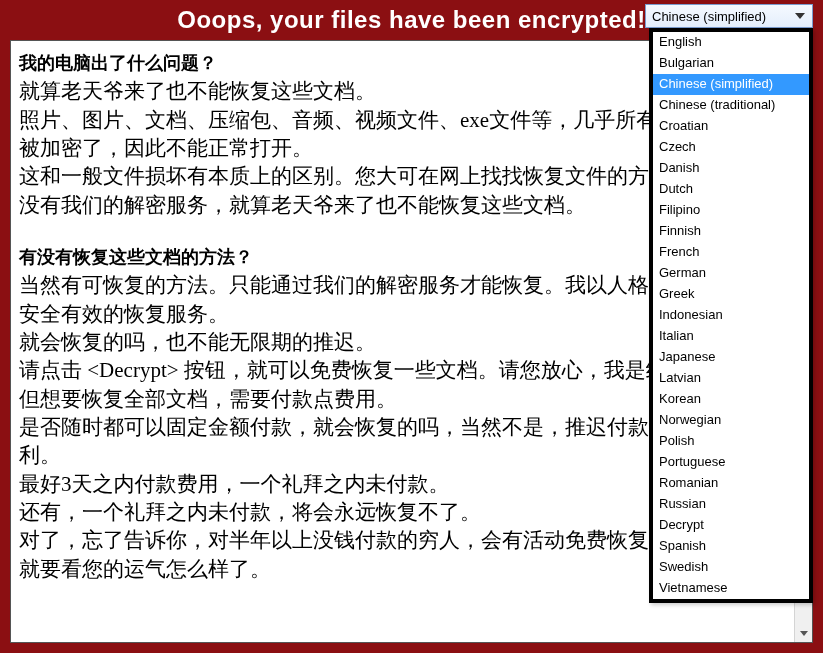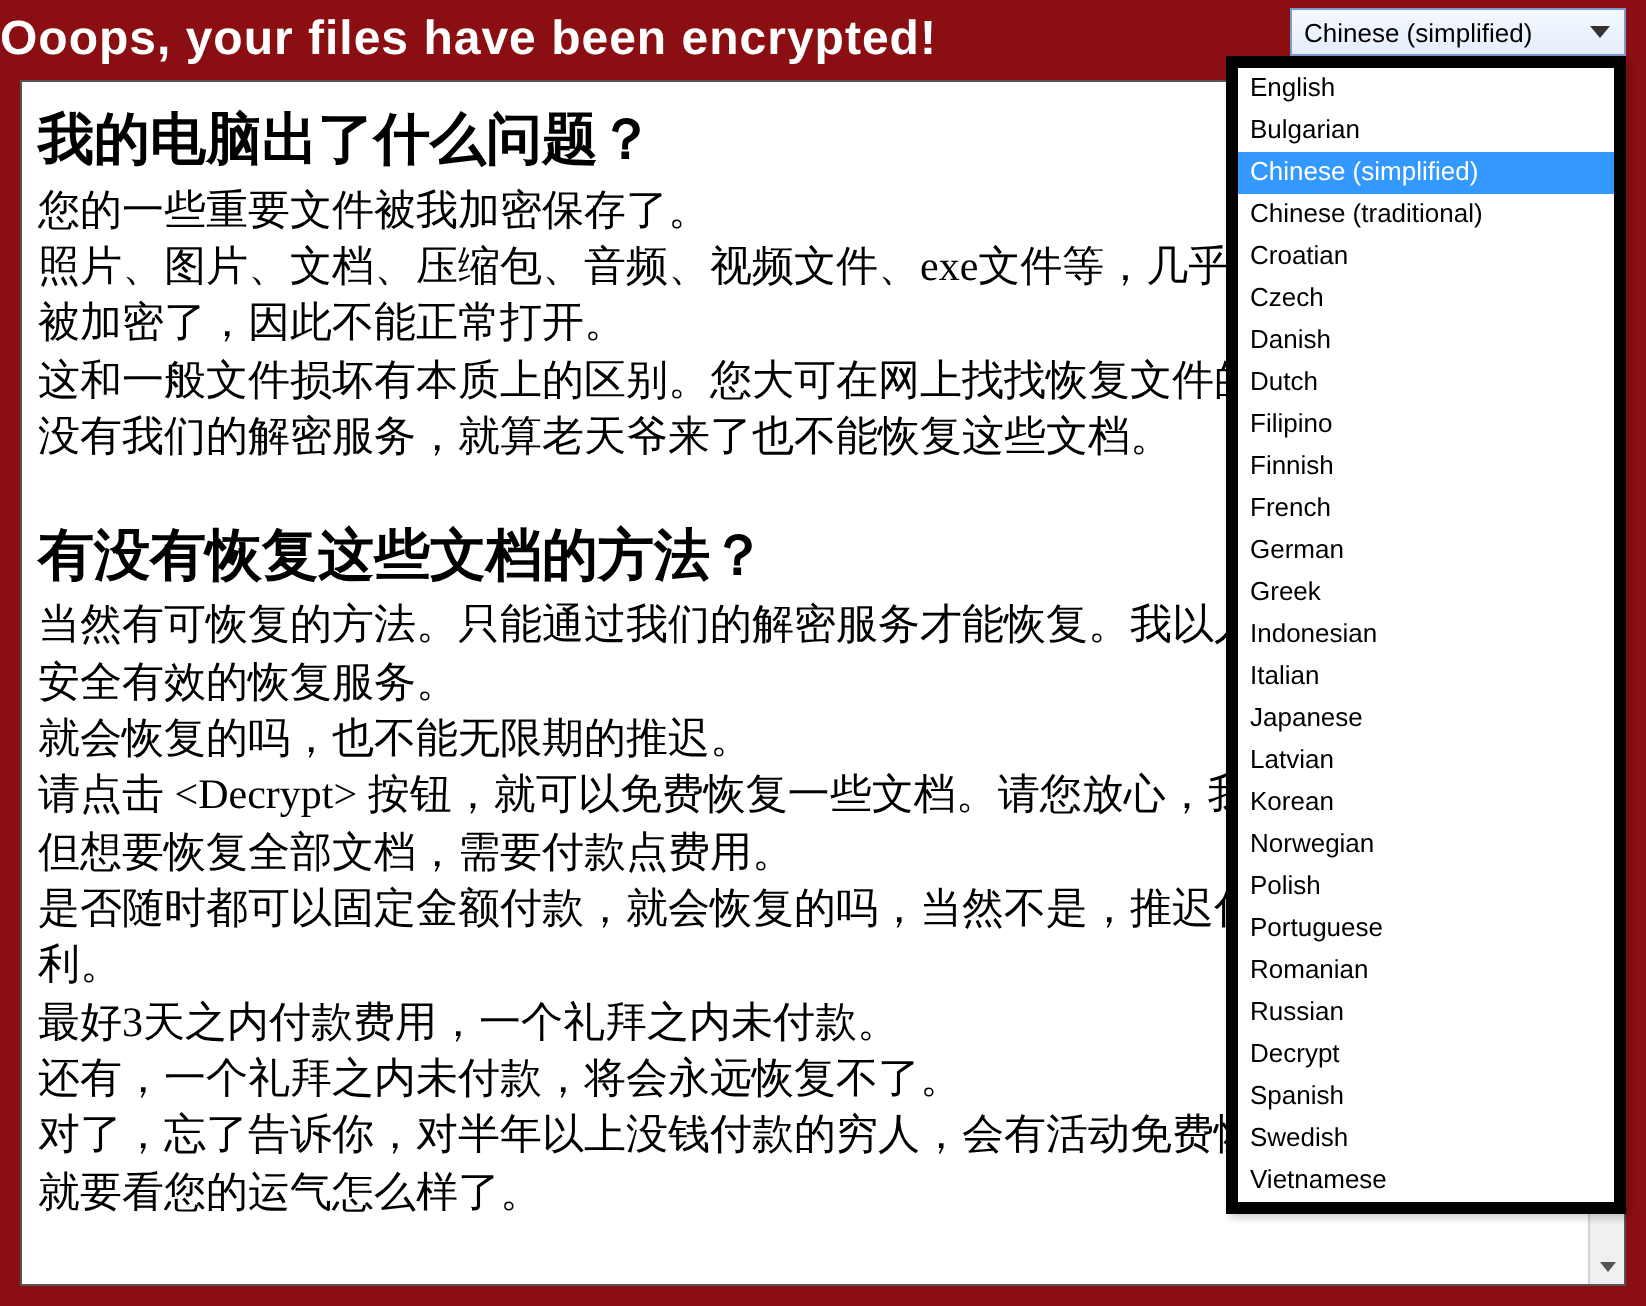--- a/index.html
+++ b/index.html
@@ -6,20 +6,21 @@
   html, body { width: 823px; height: 653px; overflow: hidden; }
   body {
     background: #8b0f12;
     font-family: "Microsoft YaHei", "SimSun", Arial, sans-serif;
     position: relative;
   }
   .header {
     height: 40px;
     display: flex;
     align-items: center;
+    justify-content: center;
     position: relative;
   }
   .title {
     color: #ffffff;
     font-size: 24px;
     font-weight: bold;
     letter-spacing: 0.5px;
     font-family: Arial, sans-serif;
   }
   .content-wrap {
@@ -35,21 +36,21 @@
   .content {
     padding: 4px 8px 4px 8px;
     font-size: 21px;
     line-height: 1.35;
     color: #000;
     font-family: "SimSun", "宋体", serif;
     height: 100%;
     overflow: hidden;
   }
   .content h2 {
-    font-size: 28px;
+    font-size: 18px;
     font-weight: bold;
     margin-top: 6px;
     margin-bottom: 2px;
     font-family: "SimHei","Microsoft YaHei",sans-serif;
   }
   .content p { margin: 0; }
   .spacer { height: 20px; }
 
   
   .combo {
@@ -75,23 +76,23 @@
   .combo-arrow {
     width: 16px; height: 16px;
     display: flex; align-items: center; justify-content: center;
   }
   .combo-arrow svg { display:block; }
 
   .dropdown {
     position: absolute;
     top: 28px;
     right: 10px;
-    width: 200px;
+    width: 164px;
     background: #ffffff;
-    border: 6px solid #000000;
+    border: 4px solid #000000;
     font-family: Tahoma, Arial, sans-serif;
     font-size: 13px;
     z-index: 20;
     box-shadow: 2px 2px 4px rgba(0,0,0,0.2);
   }
   .dropdown .opt {
     padding: 1px 6px 2px 6px;
     line-height: 18px;
     cursor: pointer;
     white-space: nowrap;
@@ -171,21 +172,21 @@
     <div class="opt">Russian</div>
     <div class="opt">Decrypt</div>
     <div class="opt">Spanish</div>
     <div class="opt">Swedish</div>
     <div class="opt">Vietnamese</div>
   </div>
 
 <div class="content-wrap">
   <div class="content">
     <h2>我的电脑出了什么问题？</h2>
-    <p>您的一些重要文件被我加密保存了。</p>
+    <p>就算老天爷来了也不能恢复这些文档。</p>
     <p>照片、图片、文档、压缩包、音频、视频文件、exe文件等，几乎所有类型的文件都被加密了，因此不能正常打开。</p>
     <p>这和一般文件损坏有本质上的区别。您大可在网上找找恢复文件的方法，我敢保证，没有我们的解密服务，就算老天爷来了也不能恢复这些文档。</p>
     <div class="spacer"></div>
     <h2>有没有恢复这些文档的方法？</h2>
     <p>当然有可恢复的方法。只能通过我们的解密服务才能恢复。我以人格担保，能够提供安全有效的恢复服务。</p>
     <p>就会恢复的吗，也不能无限期的推迟。</p>
     <p>请点击 &lt;Decrypt&gt; 按钮，就可以免费恢复一些文档。请您放心，我是绝不会骗你的。</p>
     <p>但想要恢复全部文档，需要付款点费用。</p>
     <p>是否随时都可以固定金额付款，就会恢复的吗，当然不是，推迟付款时间越长对你不利。</p>
     <p>最好3天之内付款费用，一个礼拜之内未付款。</p>

